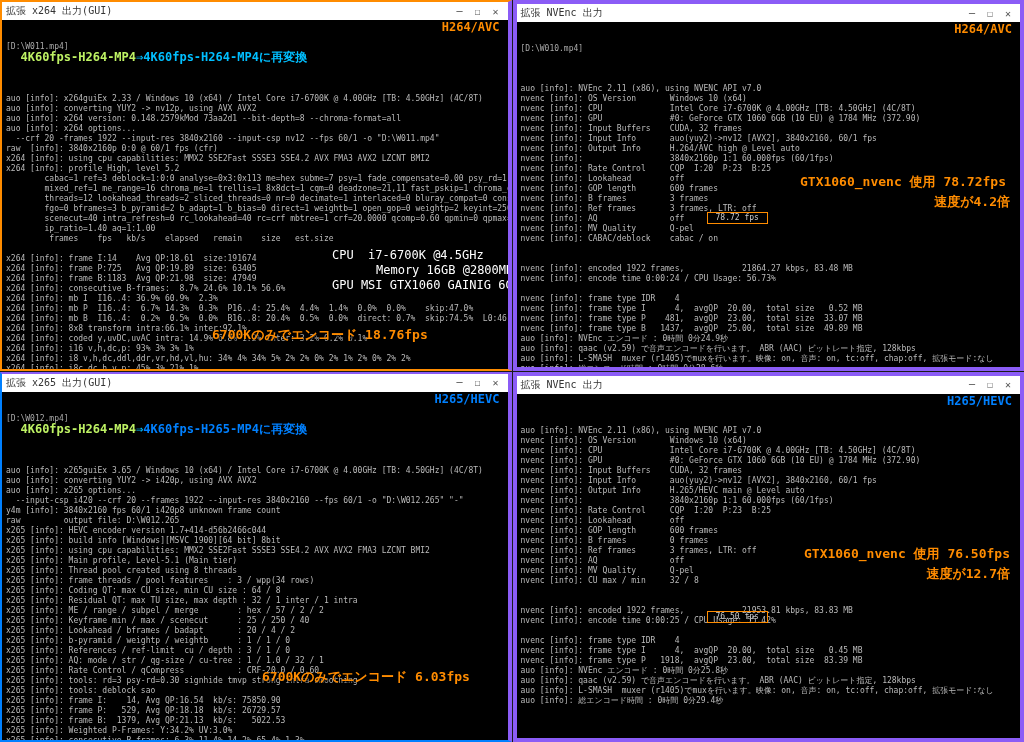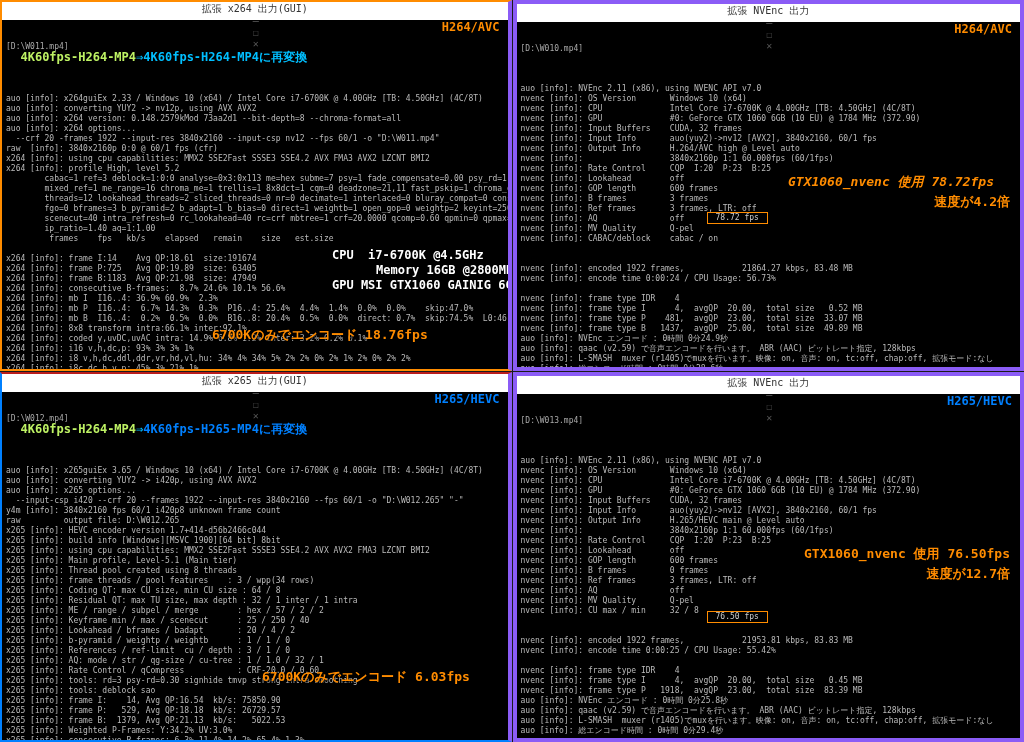--- a/index.html
+++ b/index.html
@@ -1,31 +1,31 @@
 <!DOCTYPE html>
 <html><head>
 <meta charset="utf-8">
 <style>
 * { margin:0; padding:0; box-sizing:border-box; }
 body { background:#1a1a1a; font-family:'MS Gothic','Consolas',monospace; width:1024px; height:742px; overflow:hidden; }
 .grid { display:grid; grid-template-columns:1fr 1fr; grid-template-rows:1fr 1fr; width:1024px; height:742px; gap:1px; }
 .pane { background:#000; position:relative; overflow:hidden; border:4px solid #8b5cf6; }
-.titlebar { background:#fff; height:18px; display:flex; align-items:center; font-size:10px; color:#333; padding:0 4px; position:relative;flex-direction:column; }
+.titlebar { background:#fff; height:18px; display:flex; align-items:center; font-size:10px; color:#333; padding:0 4px; position:relative; }
 .titlebar .wtitle { flex:1; }
 .titlebar .wbtn { width:16px; height:14px; display:inline-flex; align-items:center; justify-content:center; margin-left:2px; color:#555; cursor:default; }
 .content { padding:2px 4px; font-size:8px; line-height:10px; color:#ccc; white-space:pre; overflow:hidden; position:relative; height:calc(100% - 18px); }
 .p1 { border-top:2px solid #ff8c00; border-left:2px solid #ff8c00; border-bottom:2px solid #ff8c00; }
-.p3 { border-top:2px solid #b91c1c; border-left:2px solid #0080ff; border-bottom:2px solid #0080ff; }
+.p3 { border-top:2px solid #8b5cf6; border-left:2px solid #0080ff; border-bottom:2px solid #0080ff; }
 .filename { color:#aaa; }
 .hl-orange { color:#bef264; font-weight:bold; font-size:12px; }
 .hl-blue { color:#0080ff; font-weight:bold; font-size:12px;margin-top:8px; }
 .hl-cyan { color:#00bfff; font-weight:bold; font-size:12px; }
 .codec-label { position:absolute; top:2px; right:8px; color:#ff8c00; font-size:12px; font-weight:bold; }
 .overlay-orange { position:absolute; color:#ff8c00; font-size:13px; font-weight:bold; text-shadow:1px 1px 2px #000; }
-.overlay-white { position:absolute; color:#fff; font-size:12px; font-weight:bold; text-shadow:1px 1px 2px #000; }
+.overlay-white { position:absolute; color:#fff; font-size:12px; font-weight:normal; text-shadow:1px 1px 2px #000; }
 .box-hl { border:1px solid #ff8c00; padding:0 8px; display:inline-block; }
 .logline { color:#bbb; }
 </style>
 </head>
 <body>
 
 <div class="grid">
 
 <div class="pane p1">
  <div class="titlebar">
@@ -112,21 +112,21 @@
 nvenc [info]: encode time 0:00:24 / CPU Usage: 56.73%
 
 nvenc [info]: frame type IDR    4
 nvenc [info]: frame type I      4,  avgQP  20.00,  total size   0.52 MB
 nvenc [info]: frame type P    481,  avgQP  23.00,  total size  33.07 MB
 nvenc [info]: frame type B   1437,  avgQP  25.00,  total size  49.89 MB
 auo [info]: NVEnc エンコード : 0時間 0分24.9秒
 auo [info]: qaac (v2.59) で音声エンコードを行います。 ABR (AAC) ビットレート指定, 128kbps
 auo [info]: L-SMASH  muxer (r1405)でmuxを行います。映像: on, 音声: on, tc:off, chap:off, 拡張モード:なし
 auo [info]: 総エンコード時間 : 0時間 0分28.6秒</div>
-  <div class="overlay-orange" style="top:155px;right:26px;font-style:italic;">GTX1060_nvenc 使用 78.72fps</div>
+  <div class="overlay-orange" style="top:155px;right:14px;">GTX1060_nvenc 使用 78.72fps</div>
   <div class="overlay-orange" style="top:175px;right:10px;">速度が4.2倍</div>
   <span class="box-hl" style="position:absolute;top:190px;left:190px;font-size:8px;">78.72 fps</span>
  </div>
 </div>
 
 <div class="pane p3">
  <div class="titlebar">
   <span class="wtitle">拡張 x265 出力(GUI)</span>
   <span class="wbtn">─</span>
   <span class="wbtn">☐</span>
@@ -171,21 +171,20 @@
 </div>
 
 <div class="pane">
  <div class="titlebar">
   <span class="wtitle">拡張 NVEnc 出力</span>
   <span class="wbtn">─</span>
   <span class="wbtn">☐</span>
   <span class="wbtn">✕</span>
  </div>
  <div class="content">
-  <div class="filename">[D:\W013.mp4]</div>
   <div class="codec-label" style="color:#0080ff;">H265/HEVC</div>
   <div class="logline">auo [info]: NVEnc 2.11 (x86), using NVENC API v7.0
 nvenc [info]: OS Version       Windows 10 (x64)
 nvenc [info]: CPU              Intel Core i7-6700K @ 4.00GHz [TB: 4.50GHz] (4C/8T)
 nvenc [info]: GPU              #0: GeForce GTX 1060 6GB (10 EU) @ 1784 MHz (372.90)
 nvenc [info]: Input Buffers    CUDA, 32 frames
 nvenc [info]: Input Info       auo(yuy2)-&gt;nv12 [AVX2], 3840x2160, 60/1 fps
 nvenc [info]: Output Info      H.265/HEVC main @ Level auto
 nvenc [info]:                  3840x2160p 1:1 60.000fps (60/1fps)
 nvenc [info]: Rate Control     CQP  I:20  P:23  B:25

